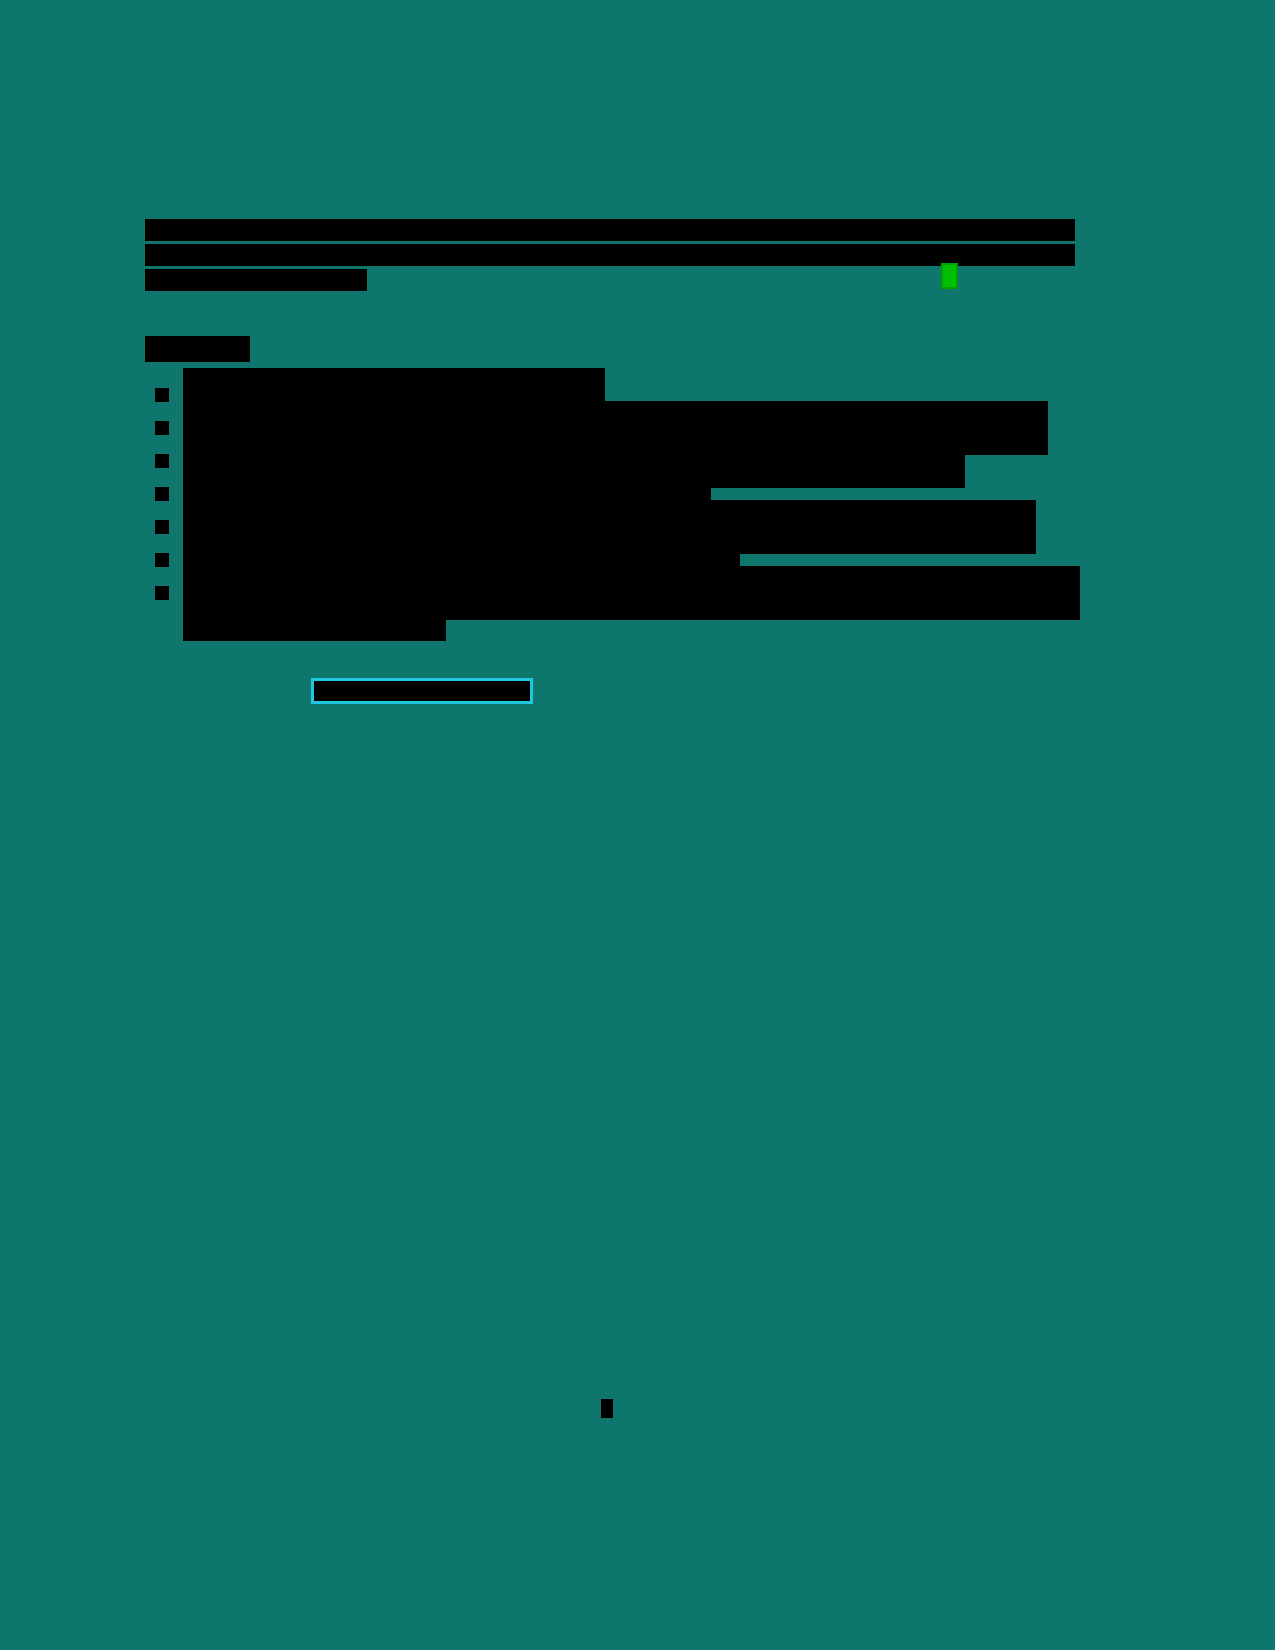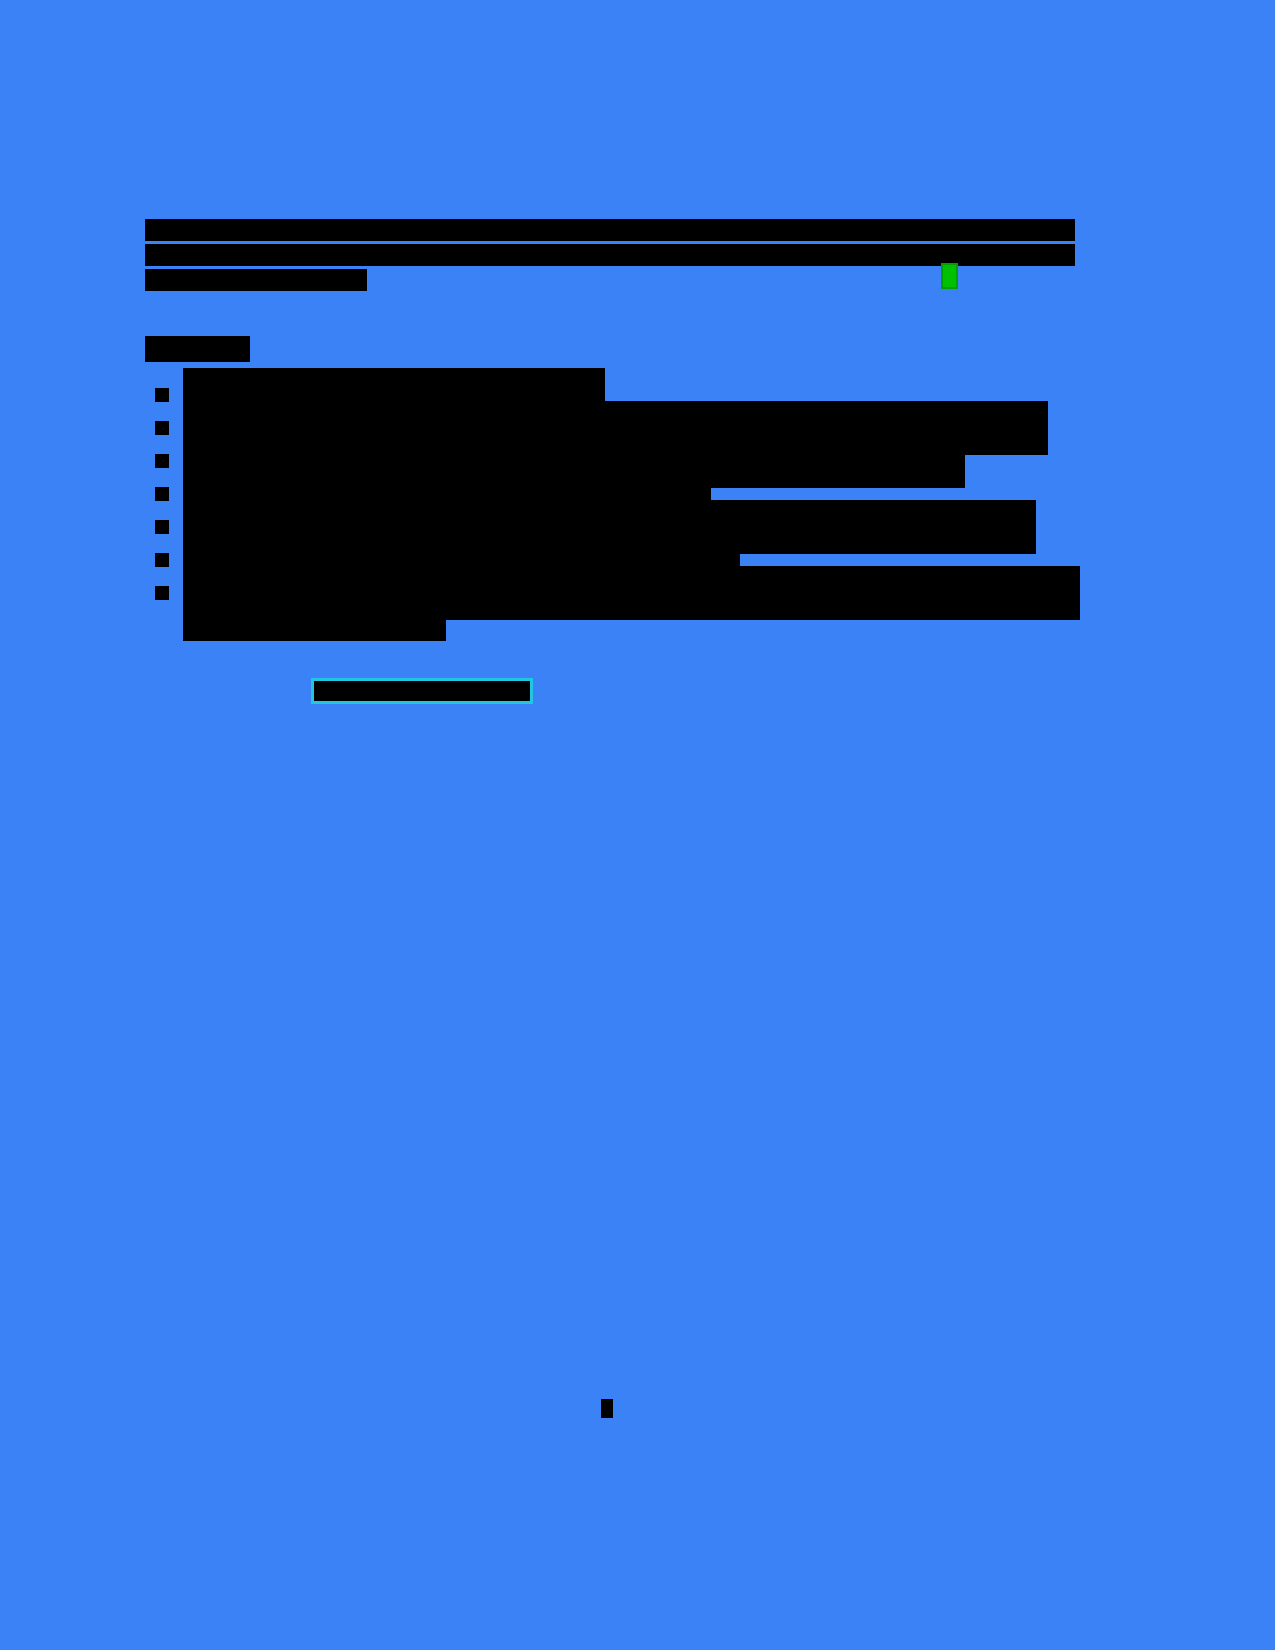--- a/index.html
+++ b/index.html
@@ -14,21 +14,21 @@
     font-family: "Liberation Serif", serif;
     color: #000000;
     overflow: hidden;
   }
 
   .page {
     position: absolute;
     left: 0; top: 0;
     width: 1275px;
     height: 1650px;
-    background: #3b82f6;
+    background: #0f766e;
   }
 
   
   .redact {
     background: #000000;
     color: #000000;
     box-decoration-break: clone;
     -webkit-box-decoration-break: clone;
   }
 

